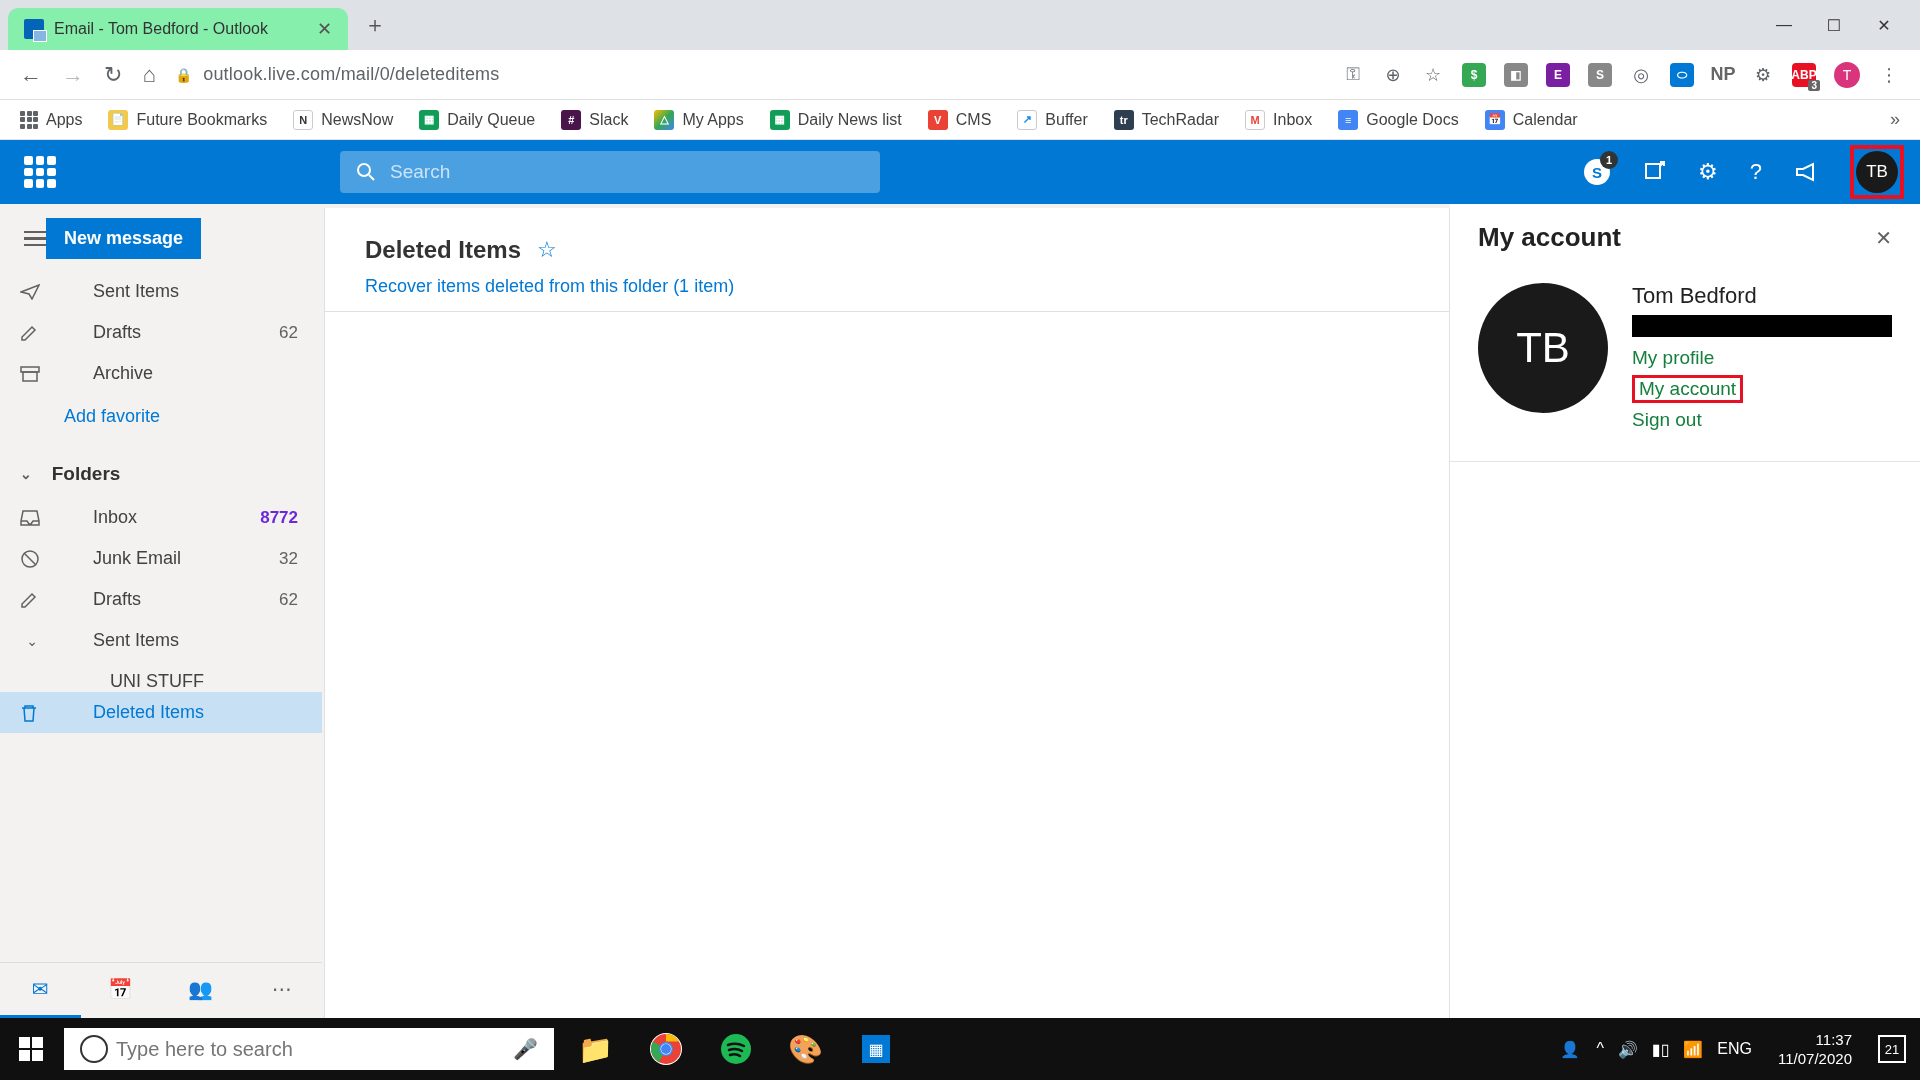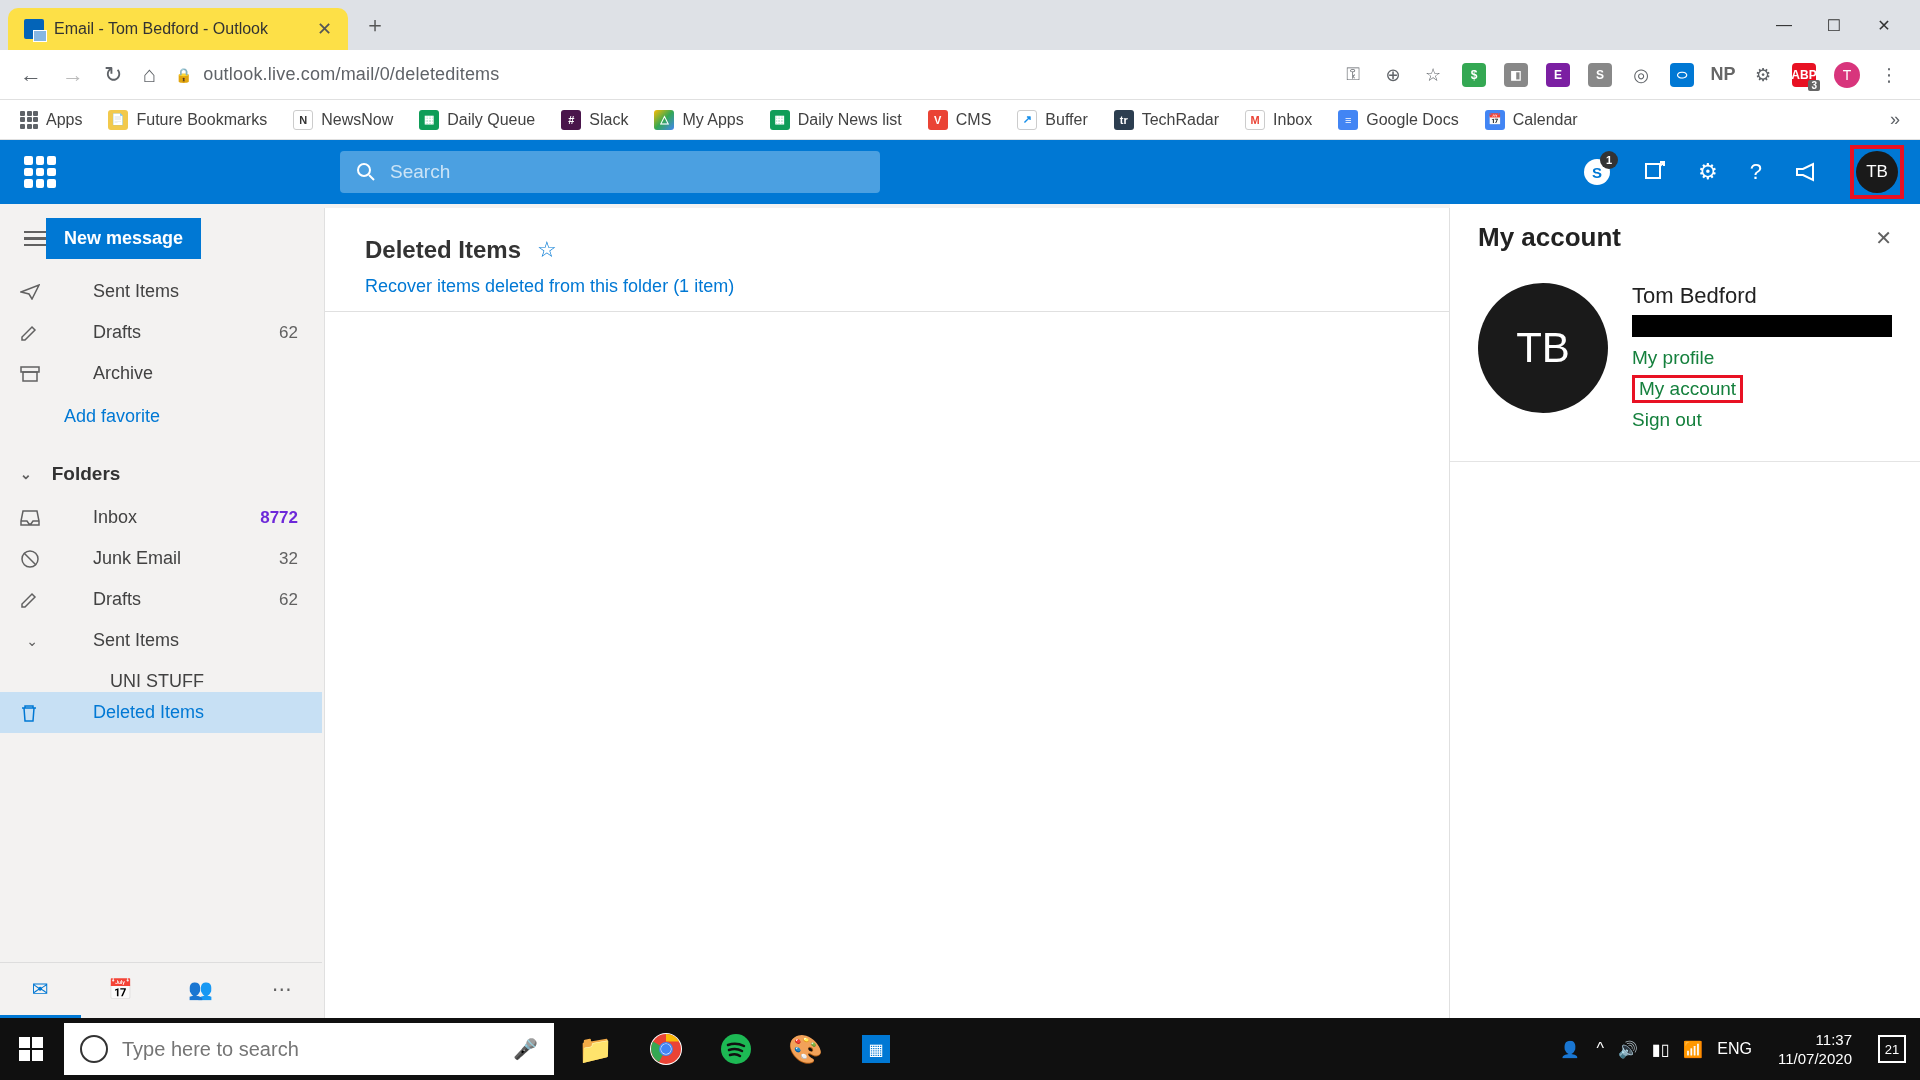--- a/index.html
+++ b/index.html
@@ -1,21 +1,21 @@
 <!DOCTYPE html>
 <html><head>
 <meta charset="utf-8">
 <style>
 * { margin: 0; padding: 0; box-sizing: border-box; font-family: "Segoe UI", Arial, sans-serif; }
 body { width: 1920px; height: 1080px; overflow: hidden; background: #fff; }
 
 
 .browser-chrome { background: #dee1e6; }
 .tab-bar { display: flex; align-items: center; height: 50px; padding: 0 8px; }
-.tab { display: flex; align-items: center; background: #fde047; border-radius: 10px 10px 0 0; padding: 0 16px; height: 42px; margin-top: 8px; width: 340px; gap: 10px; }
+.tab { display: flex; align-items: center; background: #86efac; border-radius: 10px 10px 0 0; padding: 0 16px; height: 42px; margin-top: 8px; width: 340px; gap: 10px; }
 .tab-icon { width: 20px; height: 20px; background: #0364b8; border-radius: 2px; position: relative; }
 .tab-icon::after { content: ""; position: absolute; right: -3px; bottom: -3px; width: 12px; height: 10px; background: #86b7e3; border: 1px solid #fff; }
 .tab-title { font-size: 16px; color: #333; flex: 1; white-space: nowrap; overflow: hidden; text-overflow: ellipsis; }
 .tab-close { font-size: 18px; color: #555; cursor: pointer; }
 .new-tab { margin-left: 16px; font-size: 22px; color: #555; cursor: pointer; }
 .win-controls { margin-left: auto; display: flex; gap: 30px; padding-right: 18px; color: #333; }
 .win-btn { width: 20px; text-align: center; cursor: pointer; }
 
 .addr-bar { display: flex; align-items: center; background: #fff; height: 50px; padding: 0 20px; gap: 20px; border-bottom: 1px solid #e0e0e0; }
 .nav-icon { color: #5f6368; font-size: 22px; cursor: pointer; }
@@ -95,21 +95,21 @@
 .rp-name { font-size: 22px; font-weight: 500; color: #222; margin-bottom: 6px; }
 .rp-email-bar { background: #000; height: 22px; width: 260px; margin-bottom: 10px; }
 .rp-link { color: #15803d; font-size: 19px; margin-bottom: 6px; cursor: pointer; display: block; }
 .rp-link.highlighted { border: 3px solid #e81123; display: inline-block; padding: 0 4px; }
 
 
 .taskbar { position: fixed; bottom: 0; left: 0; right: 0; height: 62px; background: #101010; display: flex; align-items: center; color: #fff; }
 .start-btn { width: 62px; height: 62px; display: flex; align-items: center; justify-content: center; cursor: pointer; }
 .win-logo { width: 24px; height: 24px; display: grid; grid-template: 1fr 1fr / 1fr 1fr; gap: 2px; }
 .win-logo span { background: #fff; }
-.tb-search { display: flex; align-items: center; background: #fff; height: 52px; width: 490px; padding: 0 16px; gap: 14px; margin: 0 2px; }
+.tb-search { display: flex; align-items: center; background: #fff; height: 42px; width: 490px; padding: 0 16px; gap: 8px; margin: 0 2px; }
 .cortana-circle { width: 28px; height: 28px; border: 2.5px solid #333; border-radius: 50%; }
 .tb-search-input { border: none; outline: none; font-size: 20px; color: #888; flex: 1; }
 .tb-mic { color: #555; font-size: 20px; }
 .tb-icons { display: flex; align-items: center; gap: 6px; margin-left: 8px; }
 .tb-app { width: 64px; height: 62px; display: flex; align-items: center; justify-content: center; cursor: pointer; font-size: 28px; }
 .tb-right { margin-left: auto; display: flex; align-items: center; gap: 16px; padding-right: 8px; font-size: 16px; }
 .tb-tray { display: flex; align-items: center; gap: 14px; }
 .tb-clock { text-align: right; font-size: 15px; line-height: 1.3; padding: 0 10px; }
 .tb-notif { width: 28px; height: 28px; border: 2px solid #fff; position: relative; display: flex; align-items: center; justify-content: center; font-size: 13px; margin-right:6px; }
 

